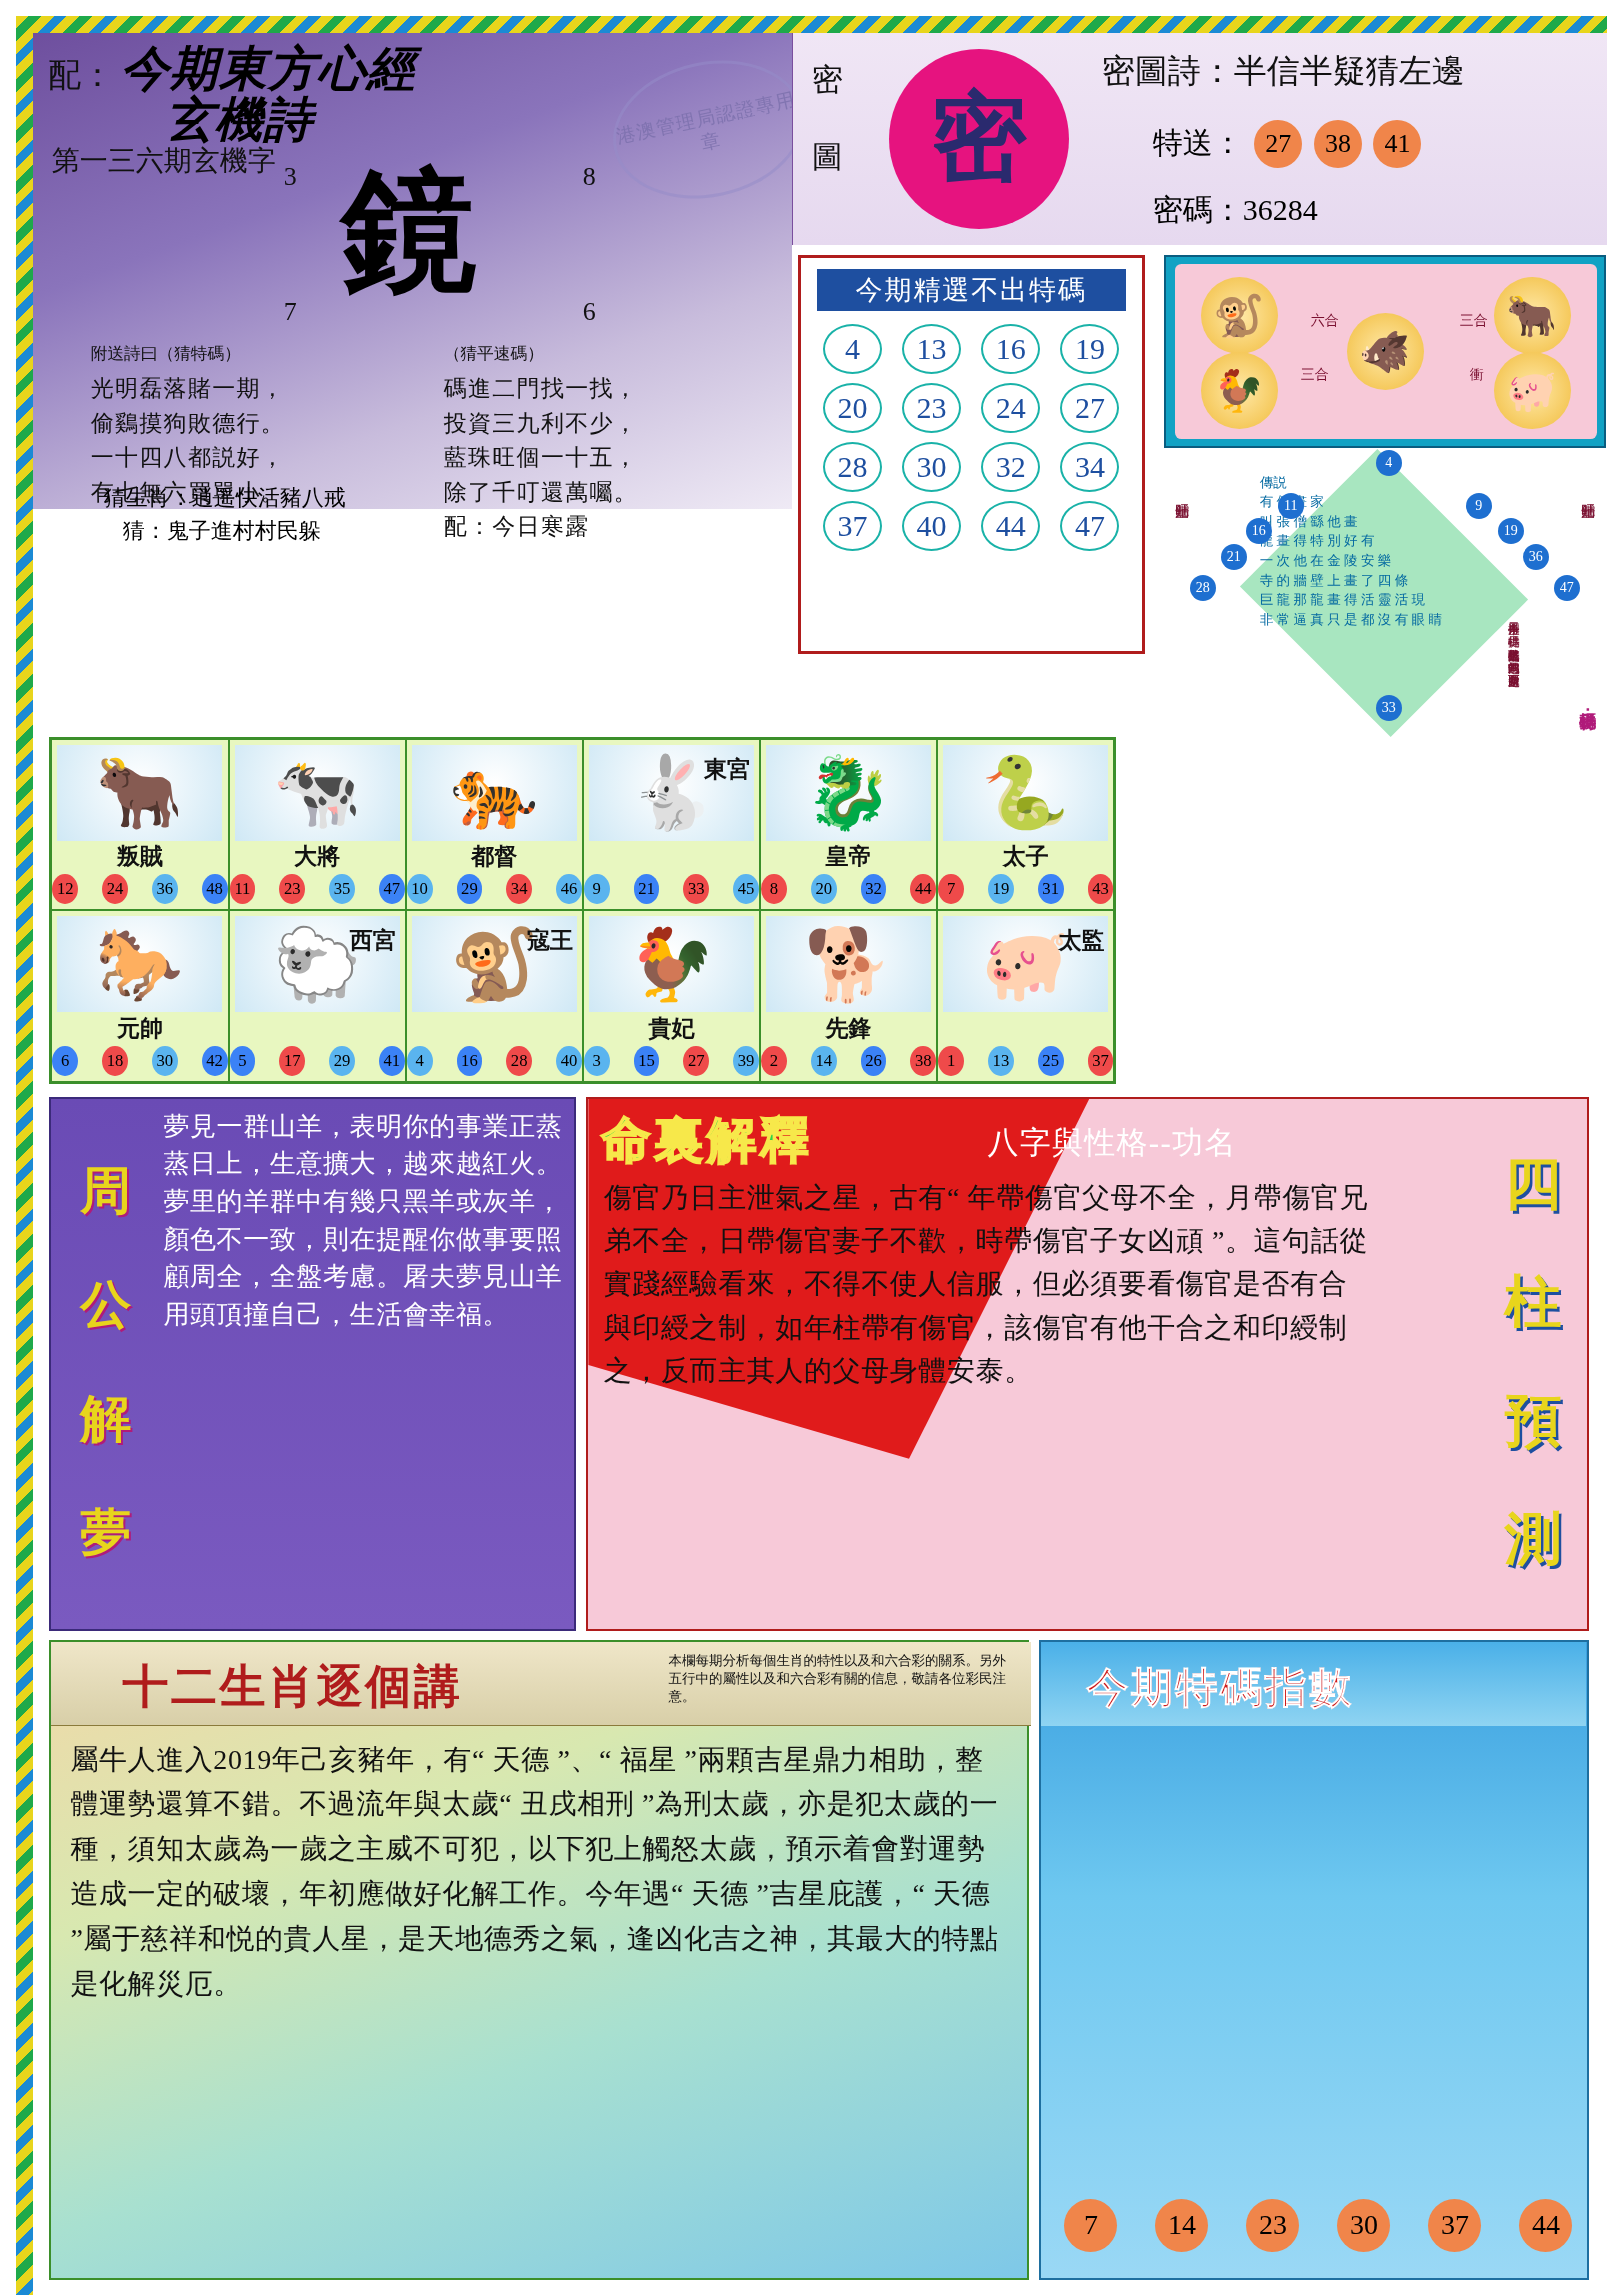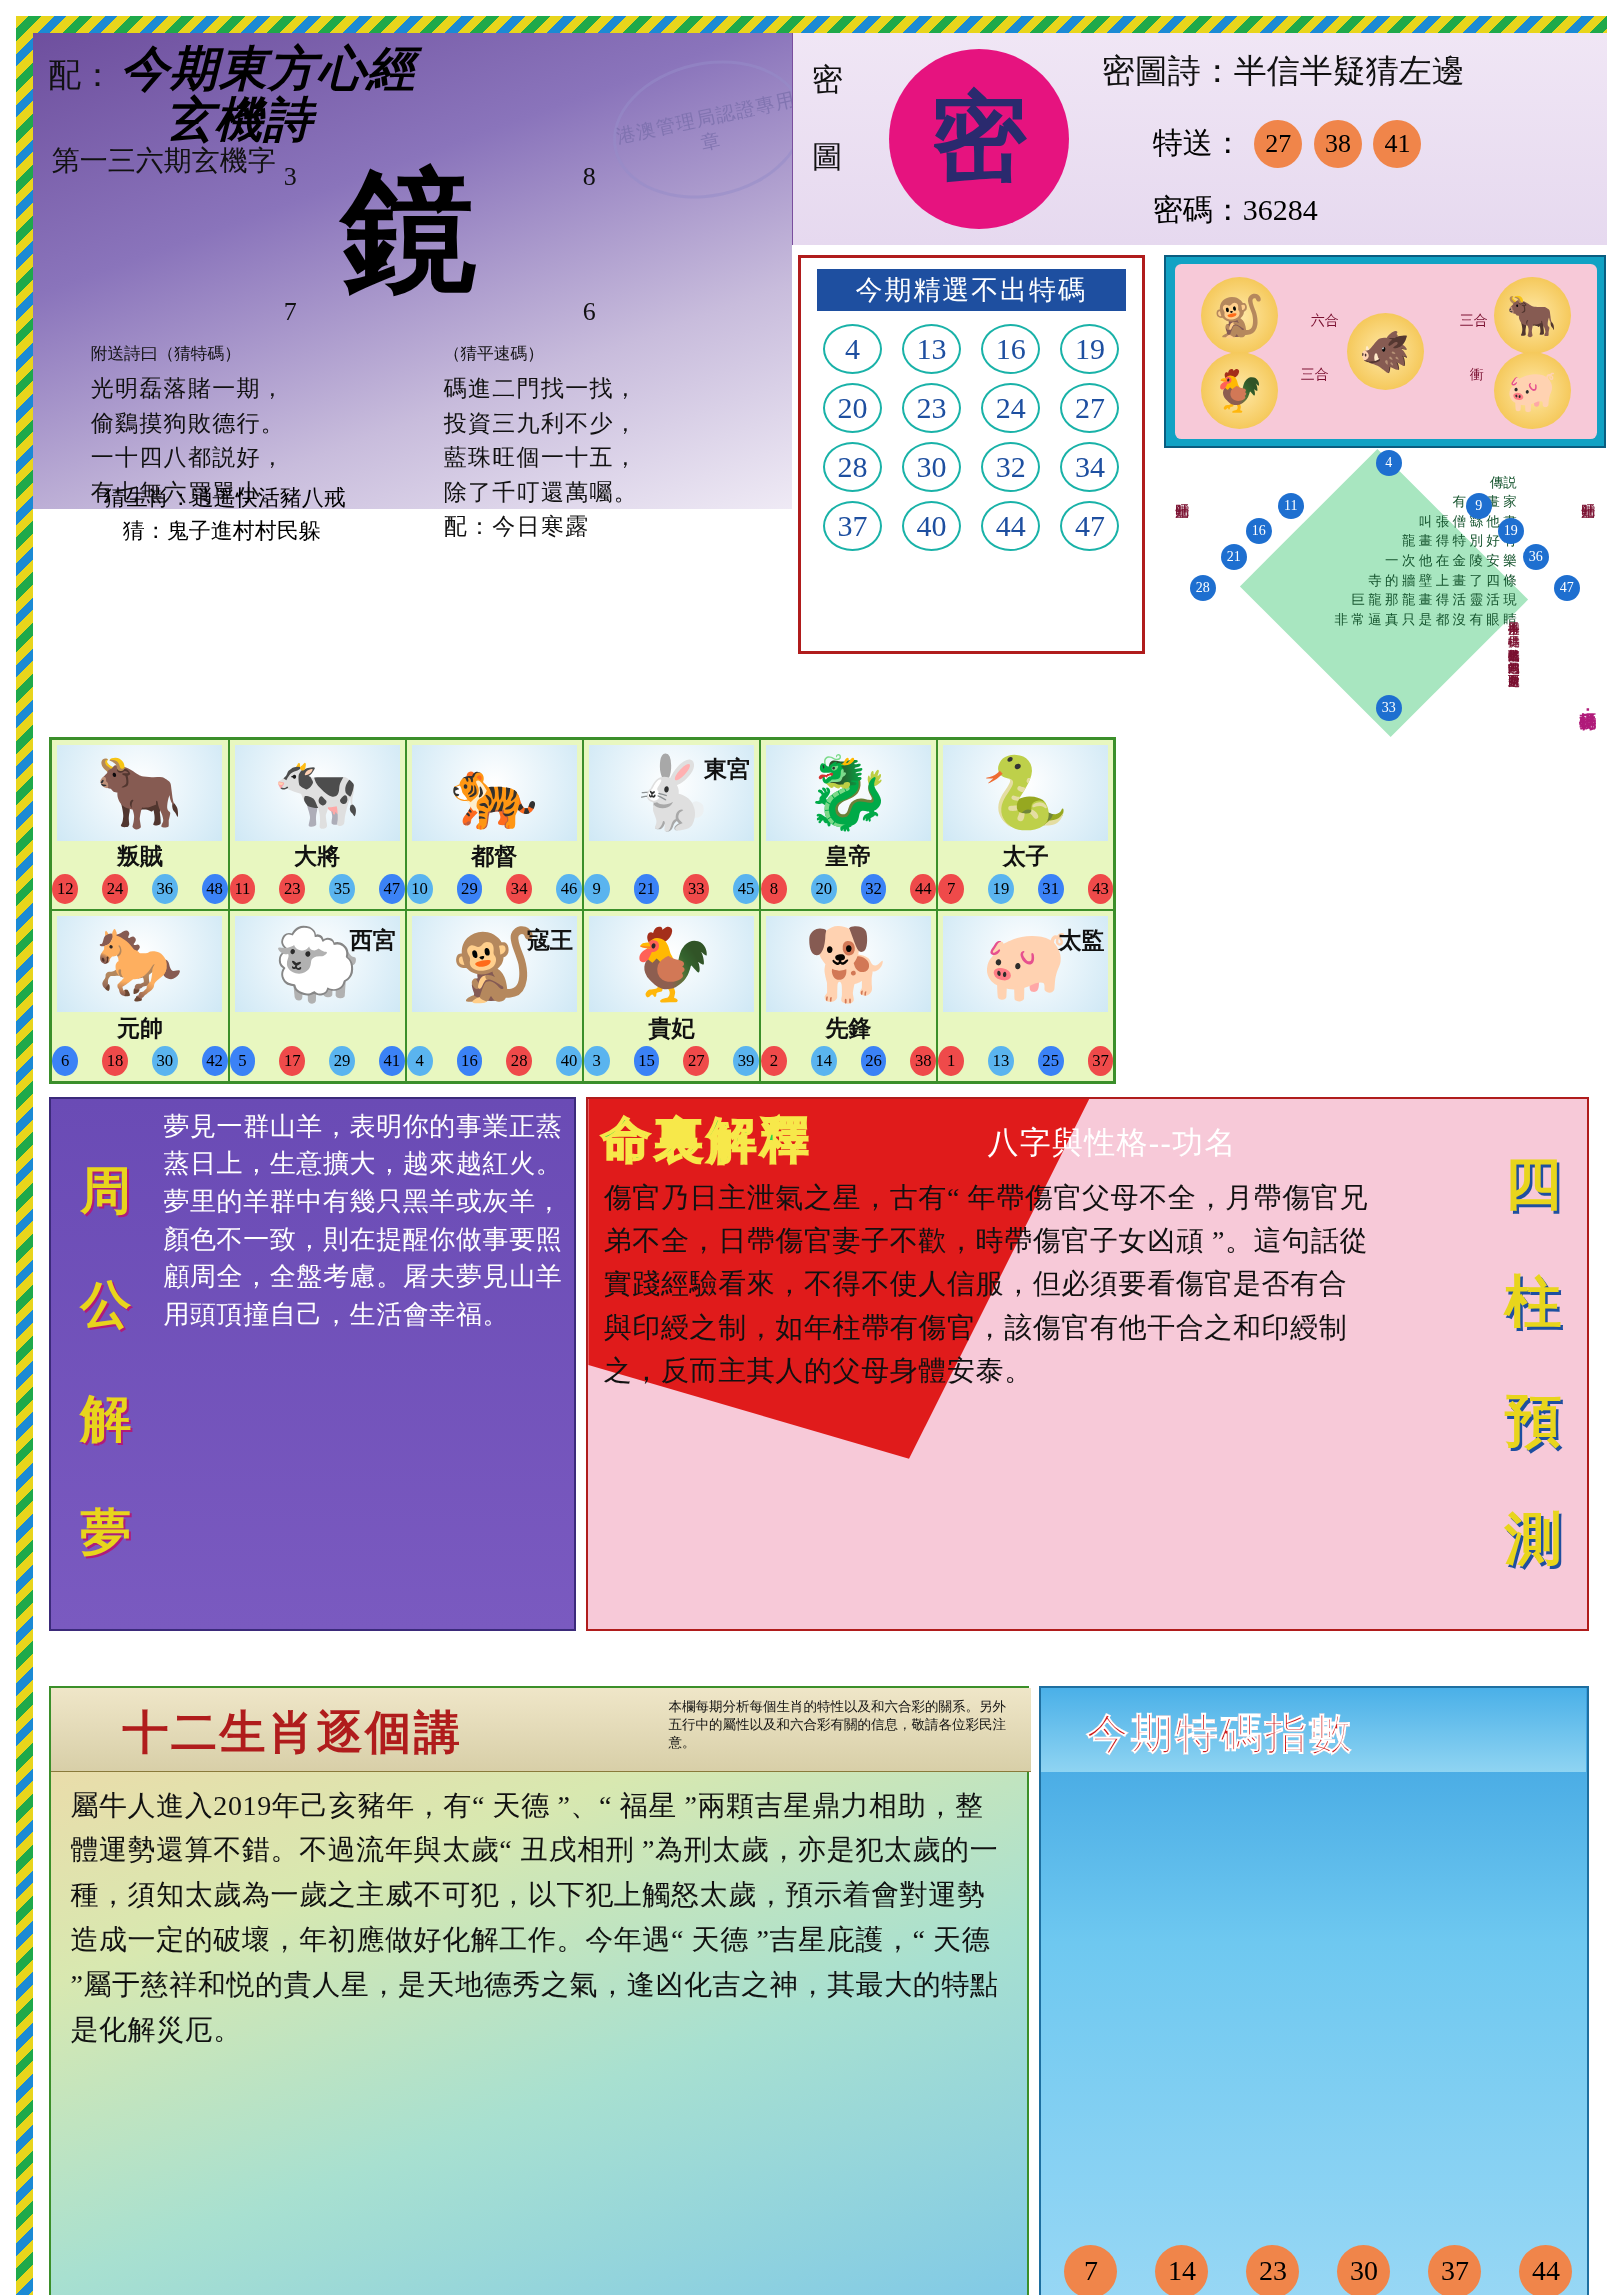--- a/index.html
+++ b/index.html
@@ -141,21 +141,21 @@
     background:#ffffff;
   }
   .dia-green{
     position:absolute; left:72px; top:3.9px; width:296px; height:270px;
     background:#a8e6c0;
     transform:rotate(45deg) scale(.72);
     transform-origin:center;
   }
   .dia-text{
     position:absolute; left:96px; top:19px; width:257px;
-    text-align:right; color:#14532d; font-size:13.5px; line-height:1.45;
+    text-align:left; color:#0369a1; font-size:13.5px; line-height:1.45;
     font-family:"Liberation Serif",serif;
   }
   .dia-text2{
     position:absolute; left:87px; top:138px; width:270px; height:96px;
     color:#7a1030; font-size:11.6px; line-height:1.3;
     font-family:"Liberation Serif",serif;
     writing-mode:vertical-rl; text-orientation:upright;
     display:flex; flex-wrap:wrap; justify-content:center;
   }
   .dia-num{
@@ -246,21 +246,21 @@
     font-family:"Liberation Serif",serif; letter-spacing:0.6px;
   }
   .sizhu{
     position:absolute; right:6.4px; top:6.4px; width:96px; height:514px;
     display:flex; flex-direction:column; align-items:center; justify-content:space-evenly;
     font-size:57px; font-weight:bold; color:#e8d51c; font-family:"Liberation Serif",serif;
     text-shadow:2.6px 2.6px 0 #1e4fa0;
   }
 
   
-  .bot{ position:absolute; left:16.7px; top:1607px; width:1540px; height:504px;margin-top:46px;}
+  .bot{ position:absolute; left:16.7px; top:1607px; width:1540px; height:504px;}
   .sx-box{
     position:absolute; left:0; top:0; width:980px; height:640px;
     background:linear-gradient(160deg,#f0d8a8 0%,#d8e8b0 30%,#a8e0d0 60%,#7ec8e8 100%);
     border:2.6px solid #3b8f2a;
   }
   .sx-head{
     position:absolute; left:0; top:0; width:980px; height:84px;
     background:linear-gradient(180deg,#efe6c8 0%,#d8cfa8 100%);
     border-bottom:1.9px solid #8a7a3a;
   }

